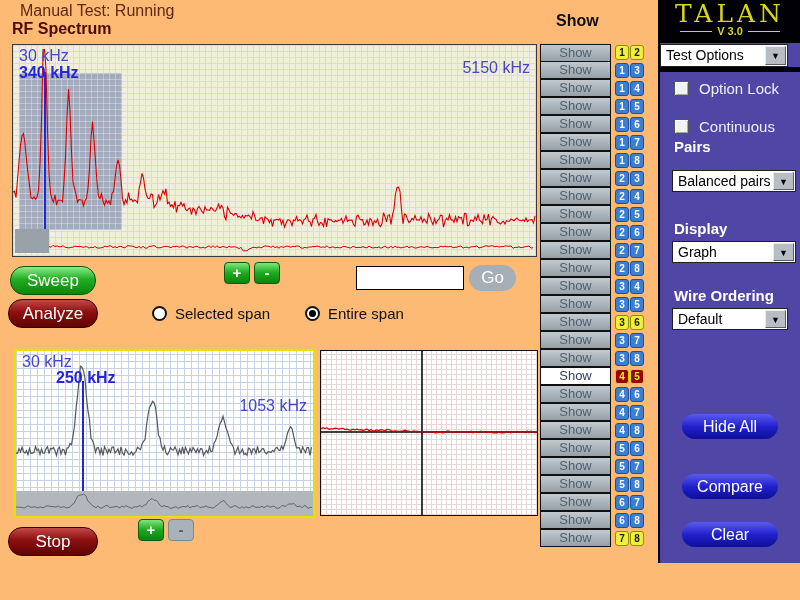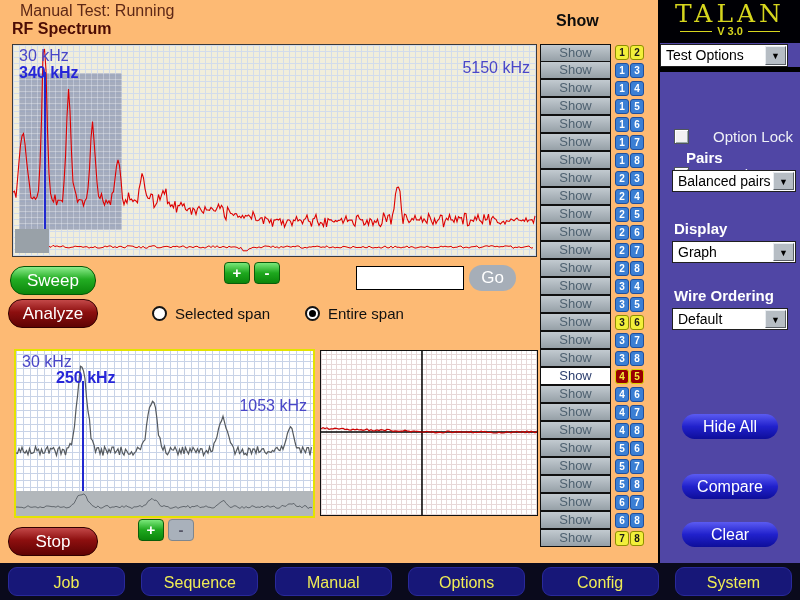--- a/index.html
+++ b/index.html
@@ -84,26 +84,26 @@
   #logo-sub{display:flex;align-items:center;justify-content:center;gap:5px;color:#d6d61e;
     font-size:11px;font-weight:bold;margin-top:-2px;}
   .logo-rule{display:inline-block;width:32px;height:1px;background:#d6d61e;}
   .combo{position:absolute;background:#fff;border:1px solid #202020;font-size:14px;color:#000;
     line-height:20px;padding-left:5px;box-sizing:border-box;}
   .combo .arrow{position:absolute;right:1px;top:1px;bottom:1px;width:19px;background:#b6bdc4;
     border:1px solid;border-color:#e8ecf0 #5a6066 #5a6066 #e8ecf0;text-align:center;
     font-size:9px;line-height:18px;color:#000;}
   #test-options-combo{left:0;top:44px;width:128px;height:23px;}
   #combo-divider{position:absolute;left:0;top:67px;width:140px;height:5px;background:#000;}
-  .check-row{position:absolute;left:14px;display:flex;align-items:center;gap:24px;color:#eef0f6;font-size:15px;margin-top:48px;}
+  .check-row{position:absolute;left:14px;display:flex;align-items:center;gap:10px;color:#eef0f6;font-size:15px;}
   #option-lock-row{top:80px;} #continuous-row{top:118px;}
   .checkbox{width:13px;height:13px;background:#f2f2f2;border:1px solid #50565c;
     box-shadow:inset 1px 1px 0 #fff,inset -1px -1px 0 #9aa;}
   .side-label{position:absolute;left:14px;font-size:15px;font-weight:bold;color:#ffffff;}
-  #pairs-label{top:149px;margin-left:12px;} #display-label{top:220px;} #wire-label{top:287px;}
+  #pairs-label{top:138px;} #display-label{top:220px;} #wire-label{top:287px;}
   #pairs-combo{left:12px;top:170px;width:124px;height:22px;}
   #display-combo{left:12px;top:241px;width:124px;height:22px;}
   #wire-combo{left:12px;top:308px;width:116px;height:22px;}
   .side-pill{position:absolute;left:22px;width:96px;height:25px;border-radius:13px;
     background:linear-gradient(#5b5bf2,#2121cc 50%,#0e0e9a);color:#fff;font-size:16px;
     line-height:25px;text-align:center;}
   #show-all-button{top:373px;} #hide-all-button{top:414px;}
   #compare-button{top:474px;} #clear-button{top:522px;}
 
   
@@ -351,21 +351,13 @@
     <div id="wire-label" class="side-label">Wire Ordering</div>
     <div id="wire-combo" class="combo">
       <span>Default</span>
       <span class="arrow">▼</span>
     </div>
     <div id="compare-button" class="side-pill">Compare</div>
     <div id="hide-all-button" class="side-pill">Hide All</div>
     <div id="clear-button" class="side-pill">Clear</div>
   </div>
 
-  <div id="navbar">
-      <div class="nav-btn">Job</div>
-      <div class="nav-btn">Sequence</div>
-      <div class="nav-btn">Manual</div>
-      <div class="nav-btn">Options</div>
-      <div class="nav-btn">Config</div>
-      <div class="nav-btn">System</div>
-    </div>
 </div>
 
 </body></html>

